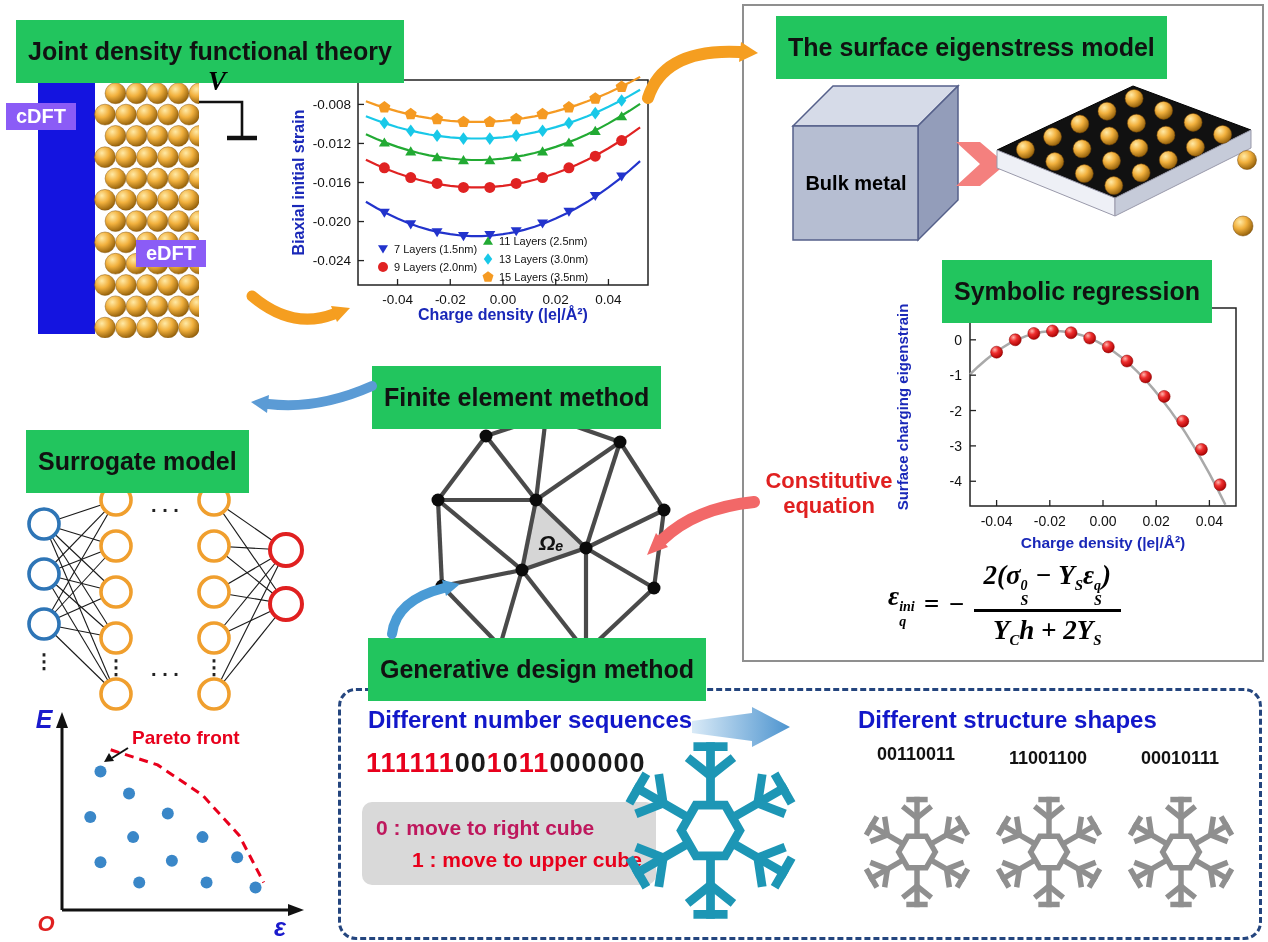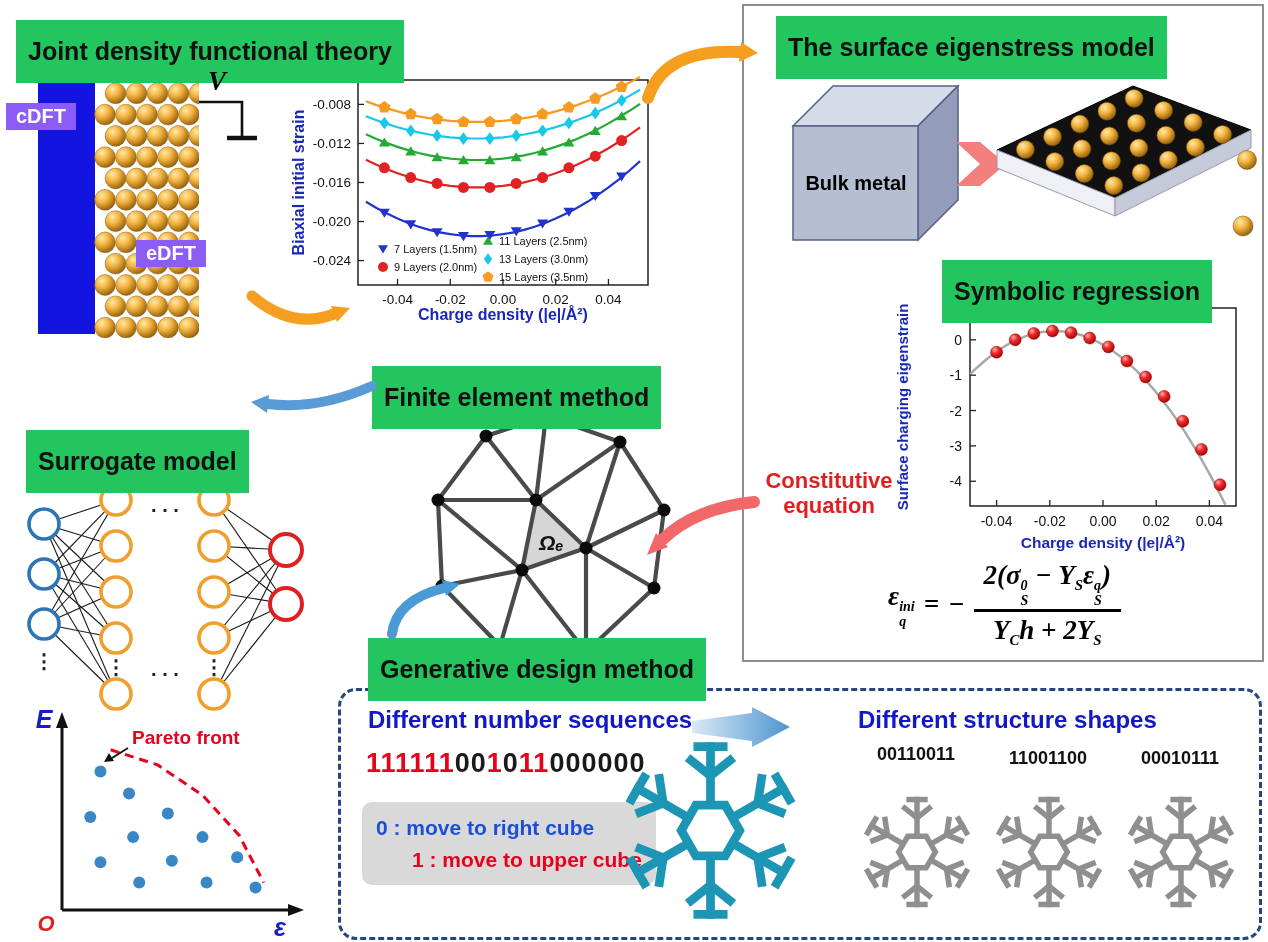--- a/index.html
+++ b/index.html
@@ -10,21 +10,21 @@
   .title-chip{position:absolute;background:#22c55e;color:#111;font-weight:bold;font-size:25px;
               line-height:1.25;padding:16px 12px;white-space:nowrap;z-index:12;}
   .gray-chip{position:absolute;background:#8b5cf6;color:#fff;font-weight:bold;font-size:20px;
              padding:2px 10px;z-index:13;}
   .blue-head{position:absolute;color:#1217c9;font-weight:bold;font-size:24px;white-space:nowrap;}
   .panel{position:absolute;border:2px solid #8f8f8f;background:#fff;}
   .dashed-box{position:absolute;border:3px dashed #24457e;border-radius:18px;}
   .seq{position:absolute;font-weight:bold;font-size:27px;letter-spacing:1px;white-space:nowrap;}
   .rules{position:absolute;background:#d9d9d9;border-radius:10px;padding:10px 14px;
          font-weight:bold;font-size:21px;line-height:1.5;white-space:nowrap;}
-  .rules .r0{color:#1d4ed8;}
+  .rules .r0{color:#be185d;}
   .rules .r1{color:#e8001c;margin-left:36px;}
   .shape-label{position:absolute;width:126px;text-align:center;font-weight:bold;font-size:18px;color:#111;}
   .v-label{position:absolute;font:700 italic 27px "Liberation Serif",serif;color:#000;z-index:13;}
   .constitutive{position:absolute;color:#e02020;font-weight:bold;font-size:22px;line-height:1.15;
                 text-align:center;width:150px;}
   .equation{position:absolute;left:752px;top:560px;width:505px;display:flex;justify-content:center;
             align-items:center;gap:9px;font:700 italic 27px "Liberation Serif",serif;color:#000;}
   .equation .ss{display:inline-flex;flex-direction:column;align-items:flex-start;font-size:0.52em;
                 line-height:1.05;vertical-align:-0.45em;}
   .equation sub{font-size:0.55em;}

